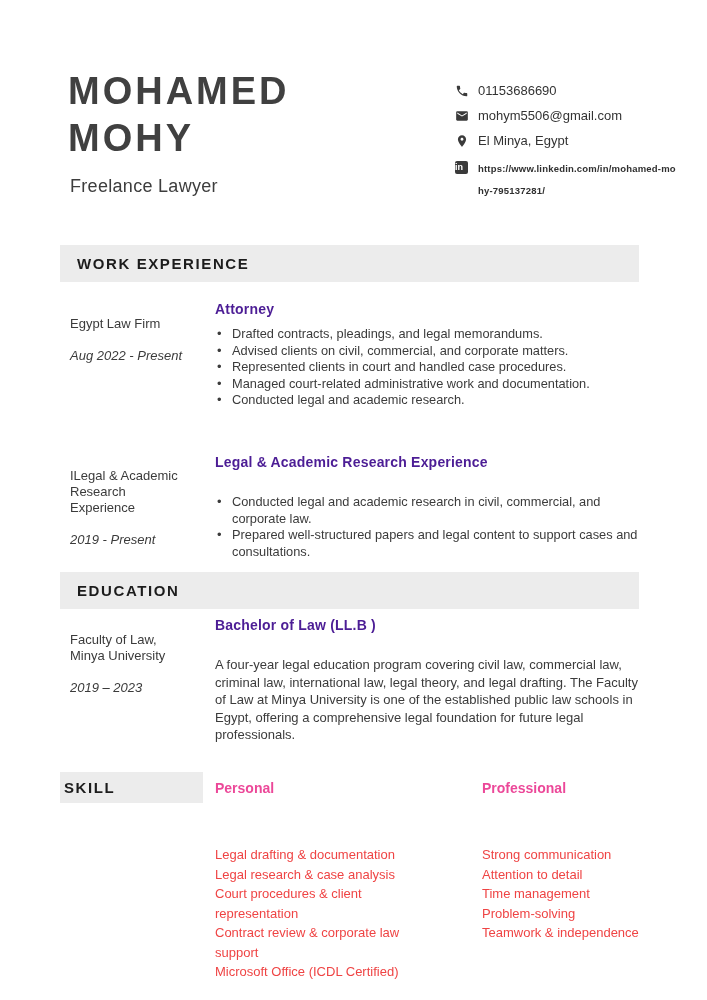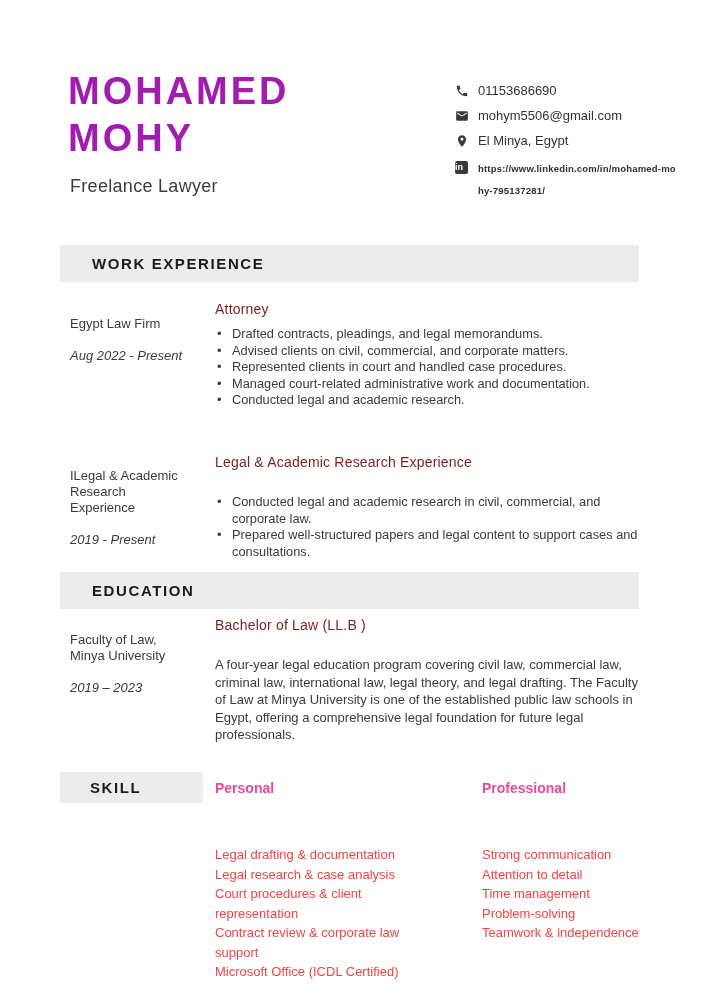--- a/index.html
+++ b/index.html
@@ -5,21 +5,21 @@
   * { margin:0; padding:0; box-sizing:border-box; }
   html,body { background:#fff; }
   .page {
     position:relative; width:707px; height:1000px; background:#ffffff;
     font-family:"Liberation Sans", sans-serif; color:#3d3d3d; overflow:hidden;
   }
   
   .name {
     position:absolute; left:68px; top:68px; width:300px;
     font-size:38px; font-weight:800; letter-spacing:3px; line-height:47px;
-    color:#a21caf;
+    color:#404040;
   }
   .subtitle {
     position:absolute; left:70px; top:176px;
     font-size:18px; color:#3d3d3d; letter-spacing:0.3px;
   }
   .contact { position:absolute; left:455px; top:83px; width:235px; }
   .c-row { display:flex; align-items:flex-start; margin-bottom:10px; }
   .c-icon { width:14px; height:14px; flex:0 0 14px; margin-right:9px; margin-top:1px; }
   .c-icon svg { width:14px; height:14px; display:block; fill:#3a3a3a; }
   .c-text { font-size:13px; color:#333333; line-height:15px; }
@@ -31,35 +31,35 @@
   .li-text {
     font-size:9.5px; font-weight:bold; color:#2f2f2f;
     line-height:22px; width:200px; letter-spacing:0.2px; word-break:break-all;
   }
   
   .bar {
     position:absolute; left:60px; width:579px; height:37px; background:#ececec;
     display:flex; align-items:center;
   }
   .bar-label {
-    padding-left:32px; font-size:15px; font-weight:bold; letter-spacing:1.6px;
+    padding-left:17px; font-size:15px; font-weight:bold; letter-spacing:1.6px;
     color:#1c1c1c;
   }
   .bar-work { top:245px; }
   .bar-edu { top:572px; }
   .bar-skill { top:772px; width:143px; height:31px; }
-  .bar-skill .bar-label { padding-left:30px; }
+  .bar-skill .bar-label { padding-left:4px; }
   
   .leftcol {
     position:absolute; left:70px; width:140px;
     font-size:13px; line-height:16px; color:#3b3b3b; white-space:pre-line;
   }
   .leftcol .dates { margin-top:0;font-style:italic; }
   .rightcol { position:absolute; left:215px; width:432px; }
-  .role { font-size:14px; font-weight:normal; color:#7f1d1d; letter-spacing:0.2px; }
+  .role { font-size:14px; font-weight:bold; color:#4c1d95; letter-spacing:0.2px; }
   ul.bullets { list-style:none; margin-top:9px; }
   ul.bullets.gap { margin-top:24px; }
   ul.bullets li {
     position:relative; padding-left:17px; font-size:12.8px; line-height:16.5px;
     color:#3b3b3b; margin-bottom:0;
   }
   ul.bullets li::before {
     content:"\2022"; position:absolute; left:2px; top:0; color:#3b3b3b; font-size:13px;
   }
   .edu-desc {

